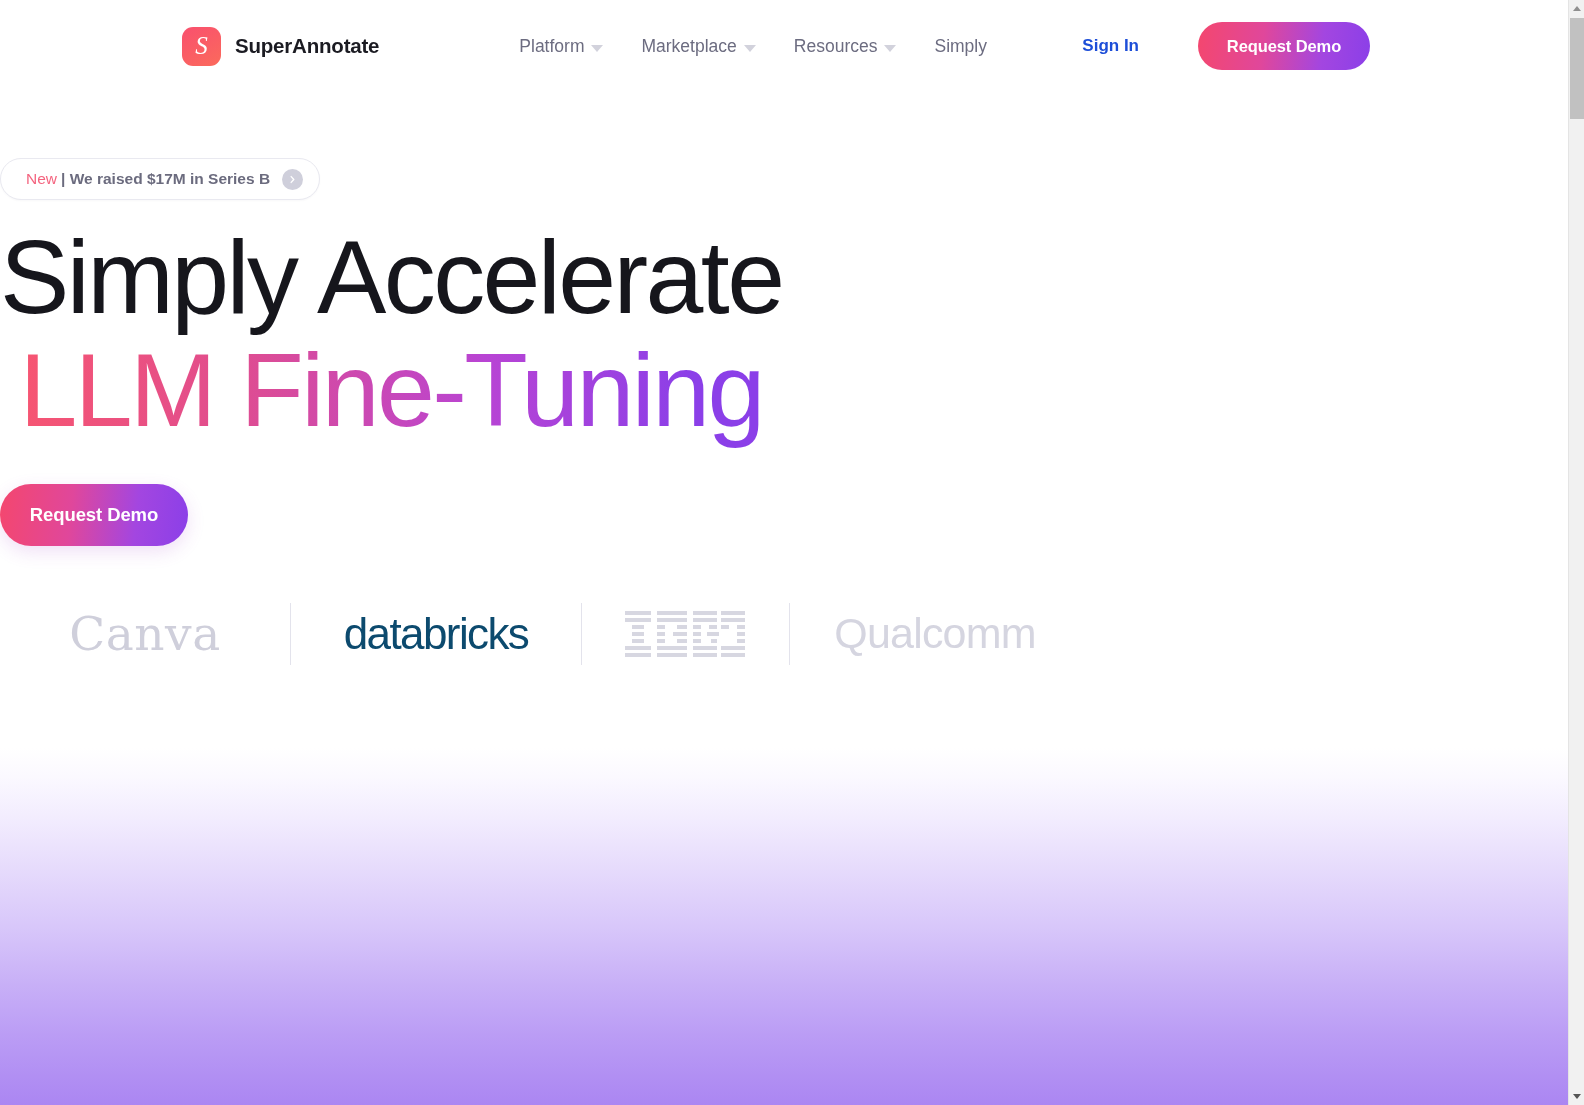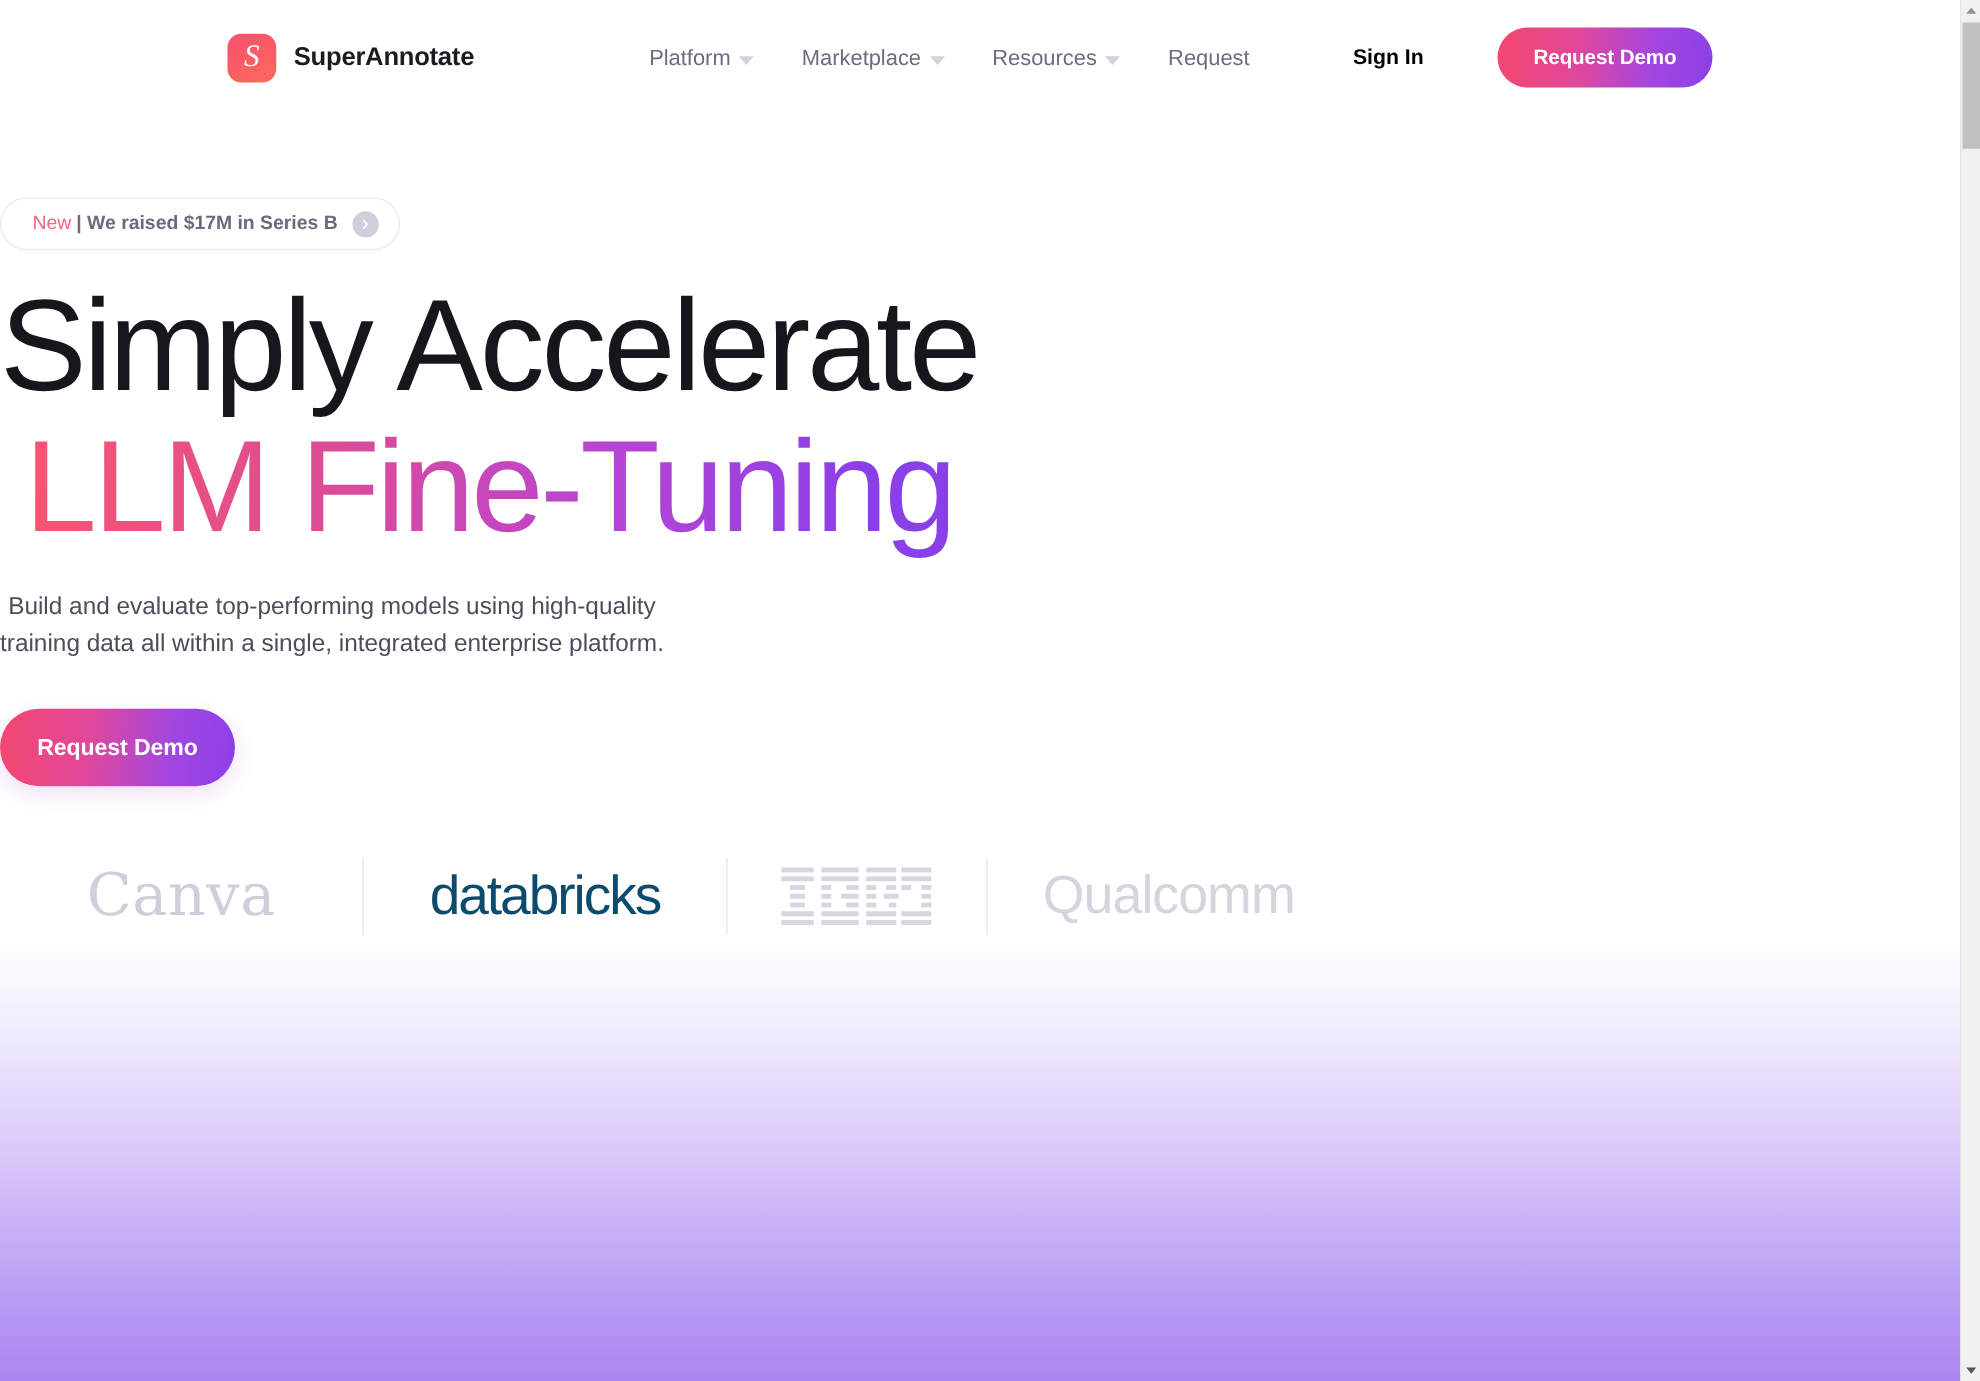--- a/index.html
+++ b/index.html
@@ -87,21 +87,21 @@
   .navright {
     display:flex;
     align-items:center;
     margin-left:auto;
     margin-right:198px;
     gap:0;
   }
   .signin {
     font-size:17px;
     font-weight:bold;
-    color:#000000;
+    color:#1d4ed8;
     white-space:nowrap;
     cursor:pointer;
     margin-right:59px;
   }
   .btn-gradient {
     background:linear-gradient(96deg,#F4476E 0%,#E0479B 38%,#A346E0 72%,#8B3FE8 100%);
     color:#ffffff;
     border:none;
     border-radius:999px;
     font-family:Liberation Sans, sans-serif;
@@ -314,21 +314,21 @@
       </div>
       <div class="navitem">
         <span>Marketplace</span>
         <i class="caret"></i>
       </div>
       <div class="navitem">
         <span>Resources</span>
         <i class="caret"></i>
       </div>
       <div class="navitem">
-        <span>Request</span>
+        <span>Simply</span>
       </div>
     </nav>
 
     <div class="navright">
       <div class="signin">Sign In</div>
       <button class="btn-gradient btn-nav-demo">Request Demo</button>
     </div>
 
   </div>
 
@@ -342,24 +342,20 @@
           <path d="M4.2 2.6 L6.8 5.5 L4.2 8.4" fill="none" stroke="#ffffff" stroke-width="1.4" stroke-linecap="round" stroke-linejoin="round"></path>
         </svg>
       </span>
     </div>
 
     <h1 class="headline">
       <span>Simply Accelerate</span>
       <span class="headline-grad">LLM Fine-Tuning</span>
     </h1>
 
-    <p class="subhead">
-      <span>Build and evaluate top-performing models using high-quality</span><br>
-      <span>training data all within a single, integrated enterprise platform.</span>
-    </p>
 
     <button class="btn-gradient btn-hero-demo">Request Demo</button>
 
     <div class="logos">
 
       <div class="logo-cell logo-canva">Canva</div>
 
       <div class="logo-div"></div>
 
       <div class="logo-cell logo-databricks">databricks</div>

